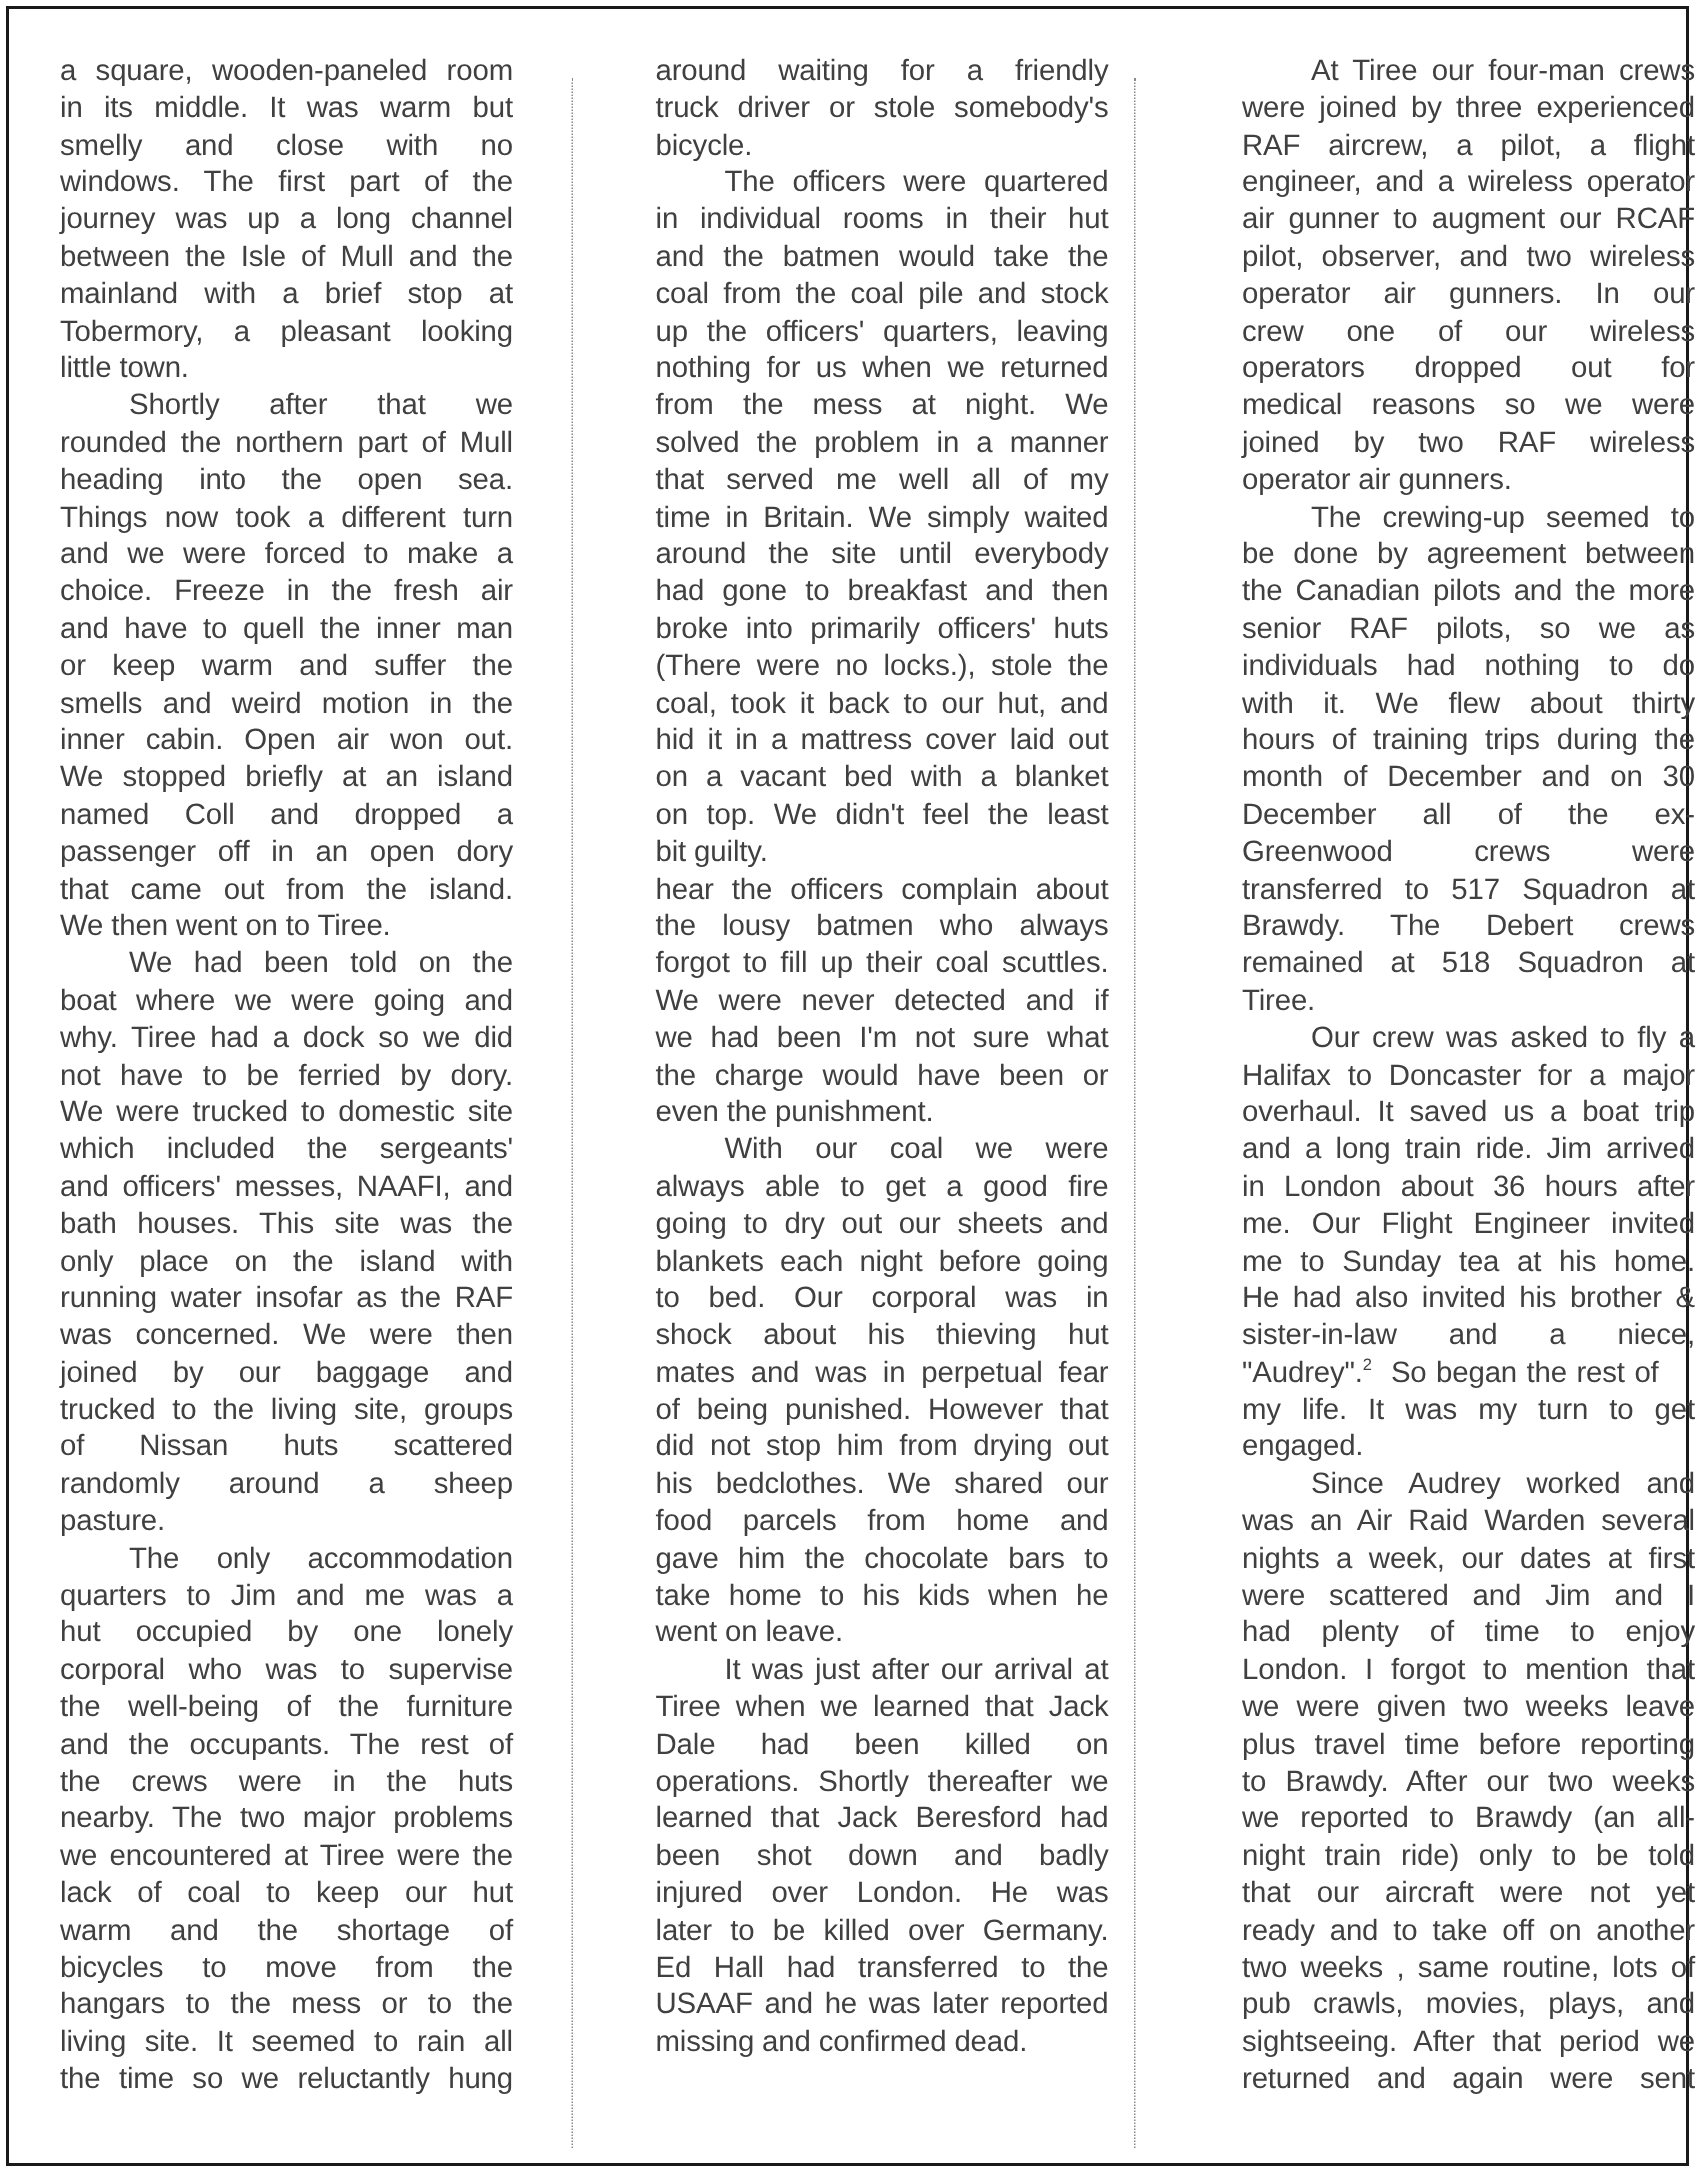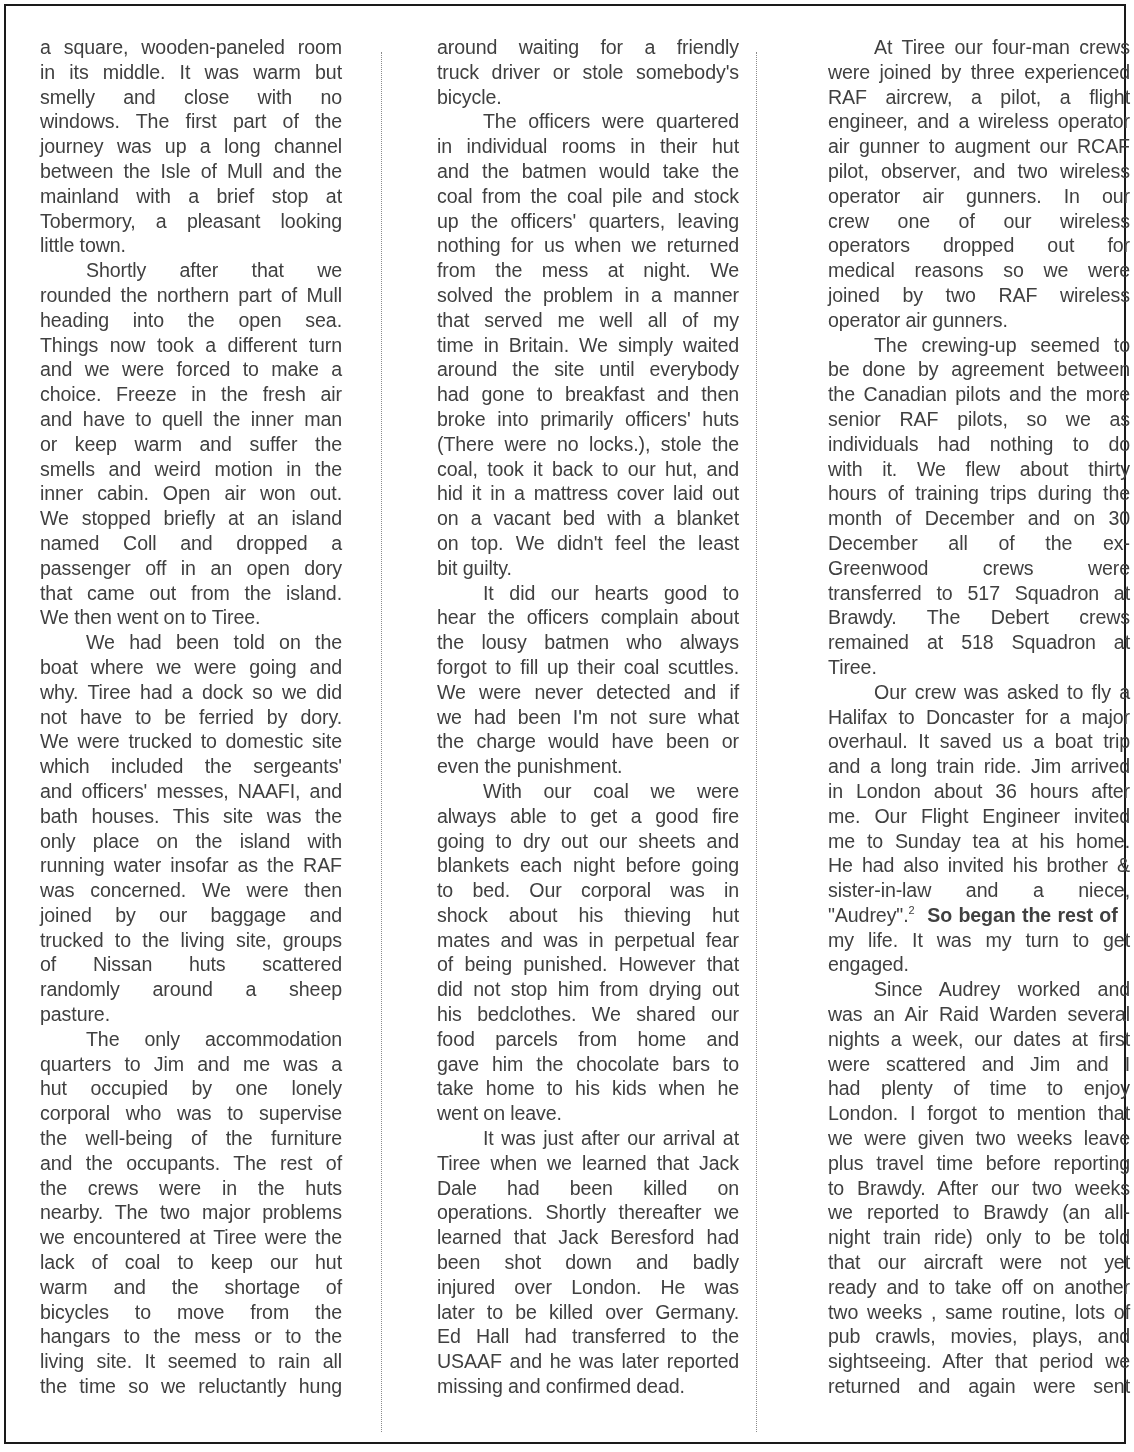--- a/index.html
+++ b/index.html
@@ -106,21 +106,20 @@
     <span class="line j">time in Britain.  We simply waited</span>
     <span class="line j">around the site until everybody</span>
     <span class="line j">had gone to breakfast and then</span>
     <span class="line j">broke into primarily officers' huts</span>
     <span class="line j">(There were no locks.), stole the</span>
     <span class="line j">coal, took it back to our hut, and</span>
     <span class="line j">hid it in a mattress cover laid out</span>
     <span class="line j">on a vacant bed with a blanket</span>
     <span class="line j">on top.  We didn't feel the least</span>
     <span class="line last">bit guilty.</span>
-    <span class="line j ind">It did our hearts good to</span>
     <span class="line j">hear the officers complain about</span>
     <span class="line j">the lousy batmen who always</span>
     <span class="line j">forgot to fill up their coal scuttles.</span>
     <span class="line j">We were never detected and if</span>
     <span class="line j">we had been I'm not sure what</span>
     <span class="line j">the charge would have been or</span>
     <span class="line last">even the punishment.</span>
     <span class="line j ind">With our coal we were</span>
     <span class="line j">always able to get a good fire</span>
     <span class="line j">going to dry out our sheets and</span>
@@ -176,21 +175,21 @@
     <span class="line last">Tiree.</span>
     <span class="line j ind">Our crew was asked to fly a</span>
     <span class="line j">Halifax to Doncaster for a major</span>
     <span class="line j">overhaul.  It saved us a boat trip</span>
     <span class="line j">and a long train ride.  Jim arrived</span>
     <span class="line j">in London about 36 hours after</span>
     <span class="line j">me.  Our Flight Engineer invited</span>
     <span class="line j">me to Sunday tea at his home.</span>
     <span class="line j">He had also invited his brother &amp;</span>
     <span class="line j">sister-in-law and a niece,</span>
-    <span class="line j" style="white-space: nowrap; text-align: left; text-align-last: left; word-spacing: 1px;"><span>"Audrey".</span><sup>2</sup><span style="white-space: pre; font-weight: bold;">  So began the rest of</span></span>
+    <span class="line j" style="white-space: nowrap; text-align: left; text-align-last: left; word-spacing: 1px;"><span>"Audrey".</span><sup>2</sup><span style="white-space: pre;">  So began the rest of</span></span>
     <span class="line j">my life.  It was my turn to get</span>
     <span class="line last">engaged.</span>
     <span class="line j ind">Since Audrey worked and</span>
     <span class="line j">was an Air Raid Warden several</span>
     <span class="line j">nights a week, our dates at first</span>
     <span class="line j">were scattered and Jim and I</span>
     <span class="line j">had plenty of time to enjoy</span>
     <span class="line j">London.  I forgot to mention that</span>
     <span class="line j">we were given two weeks leave</span>
     <span class="line j">plus travel time before reporting</span>

